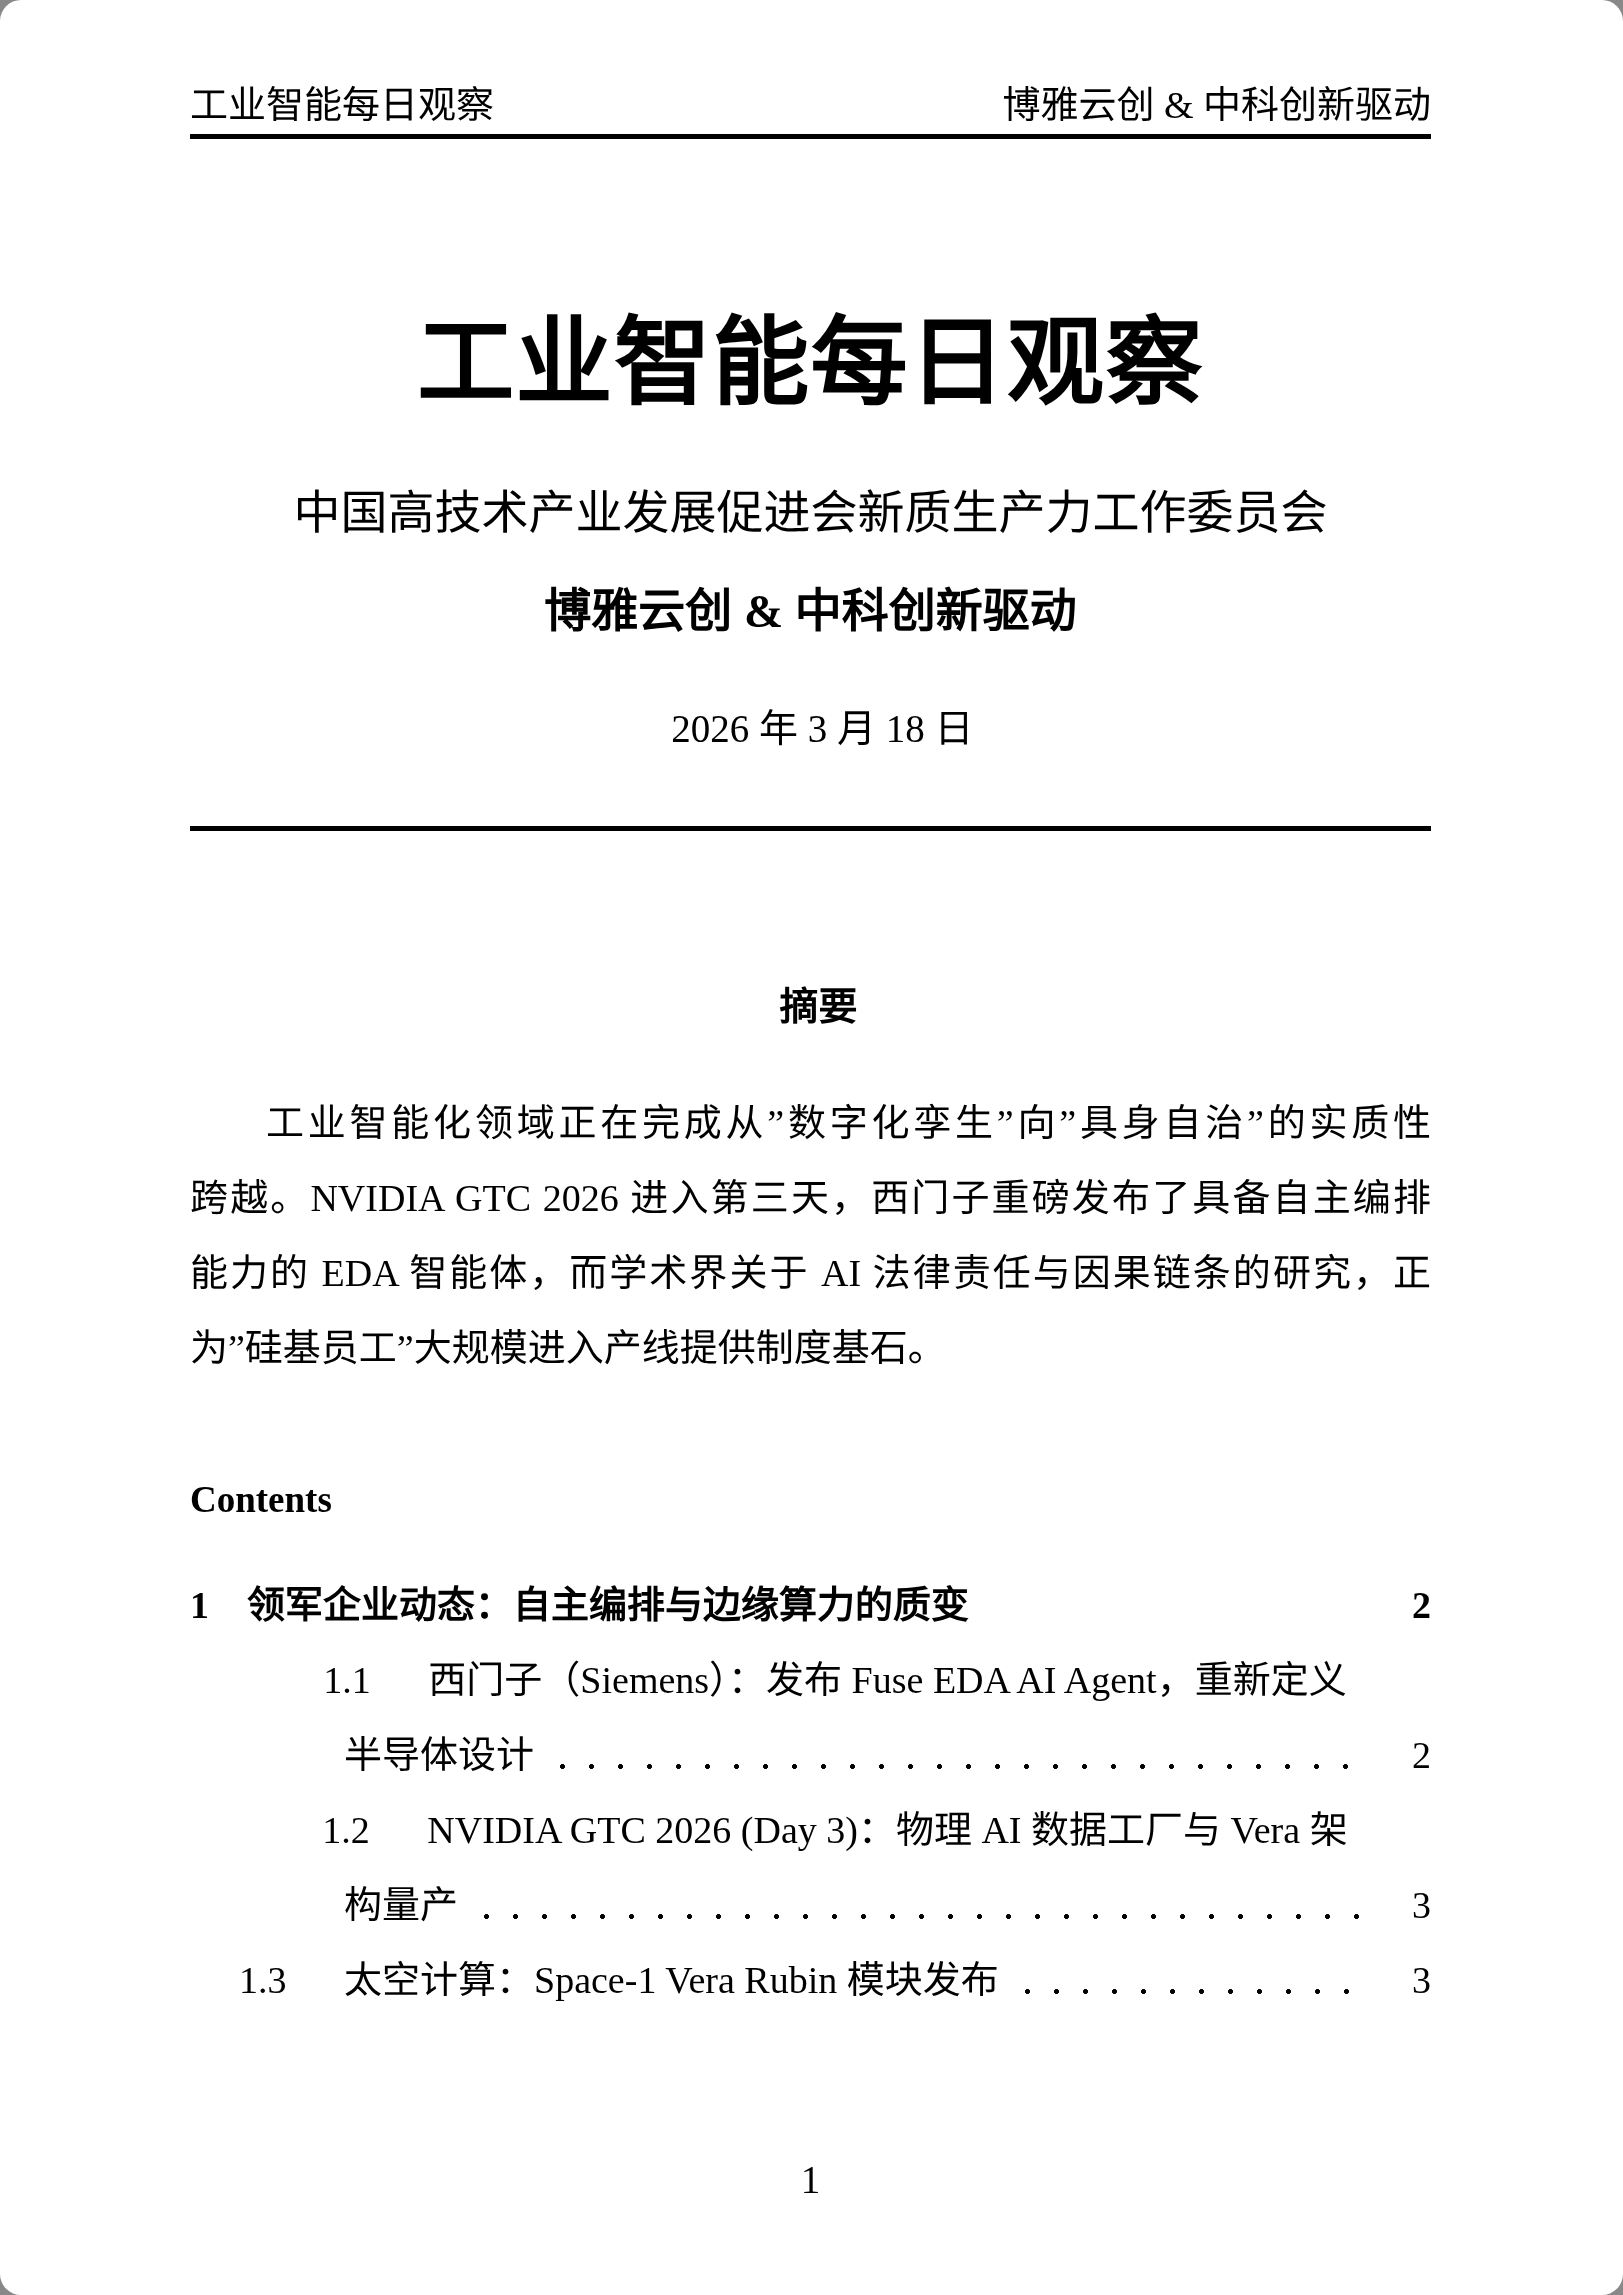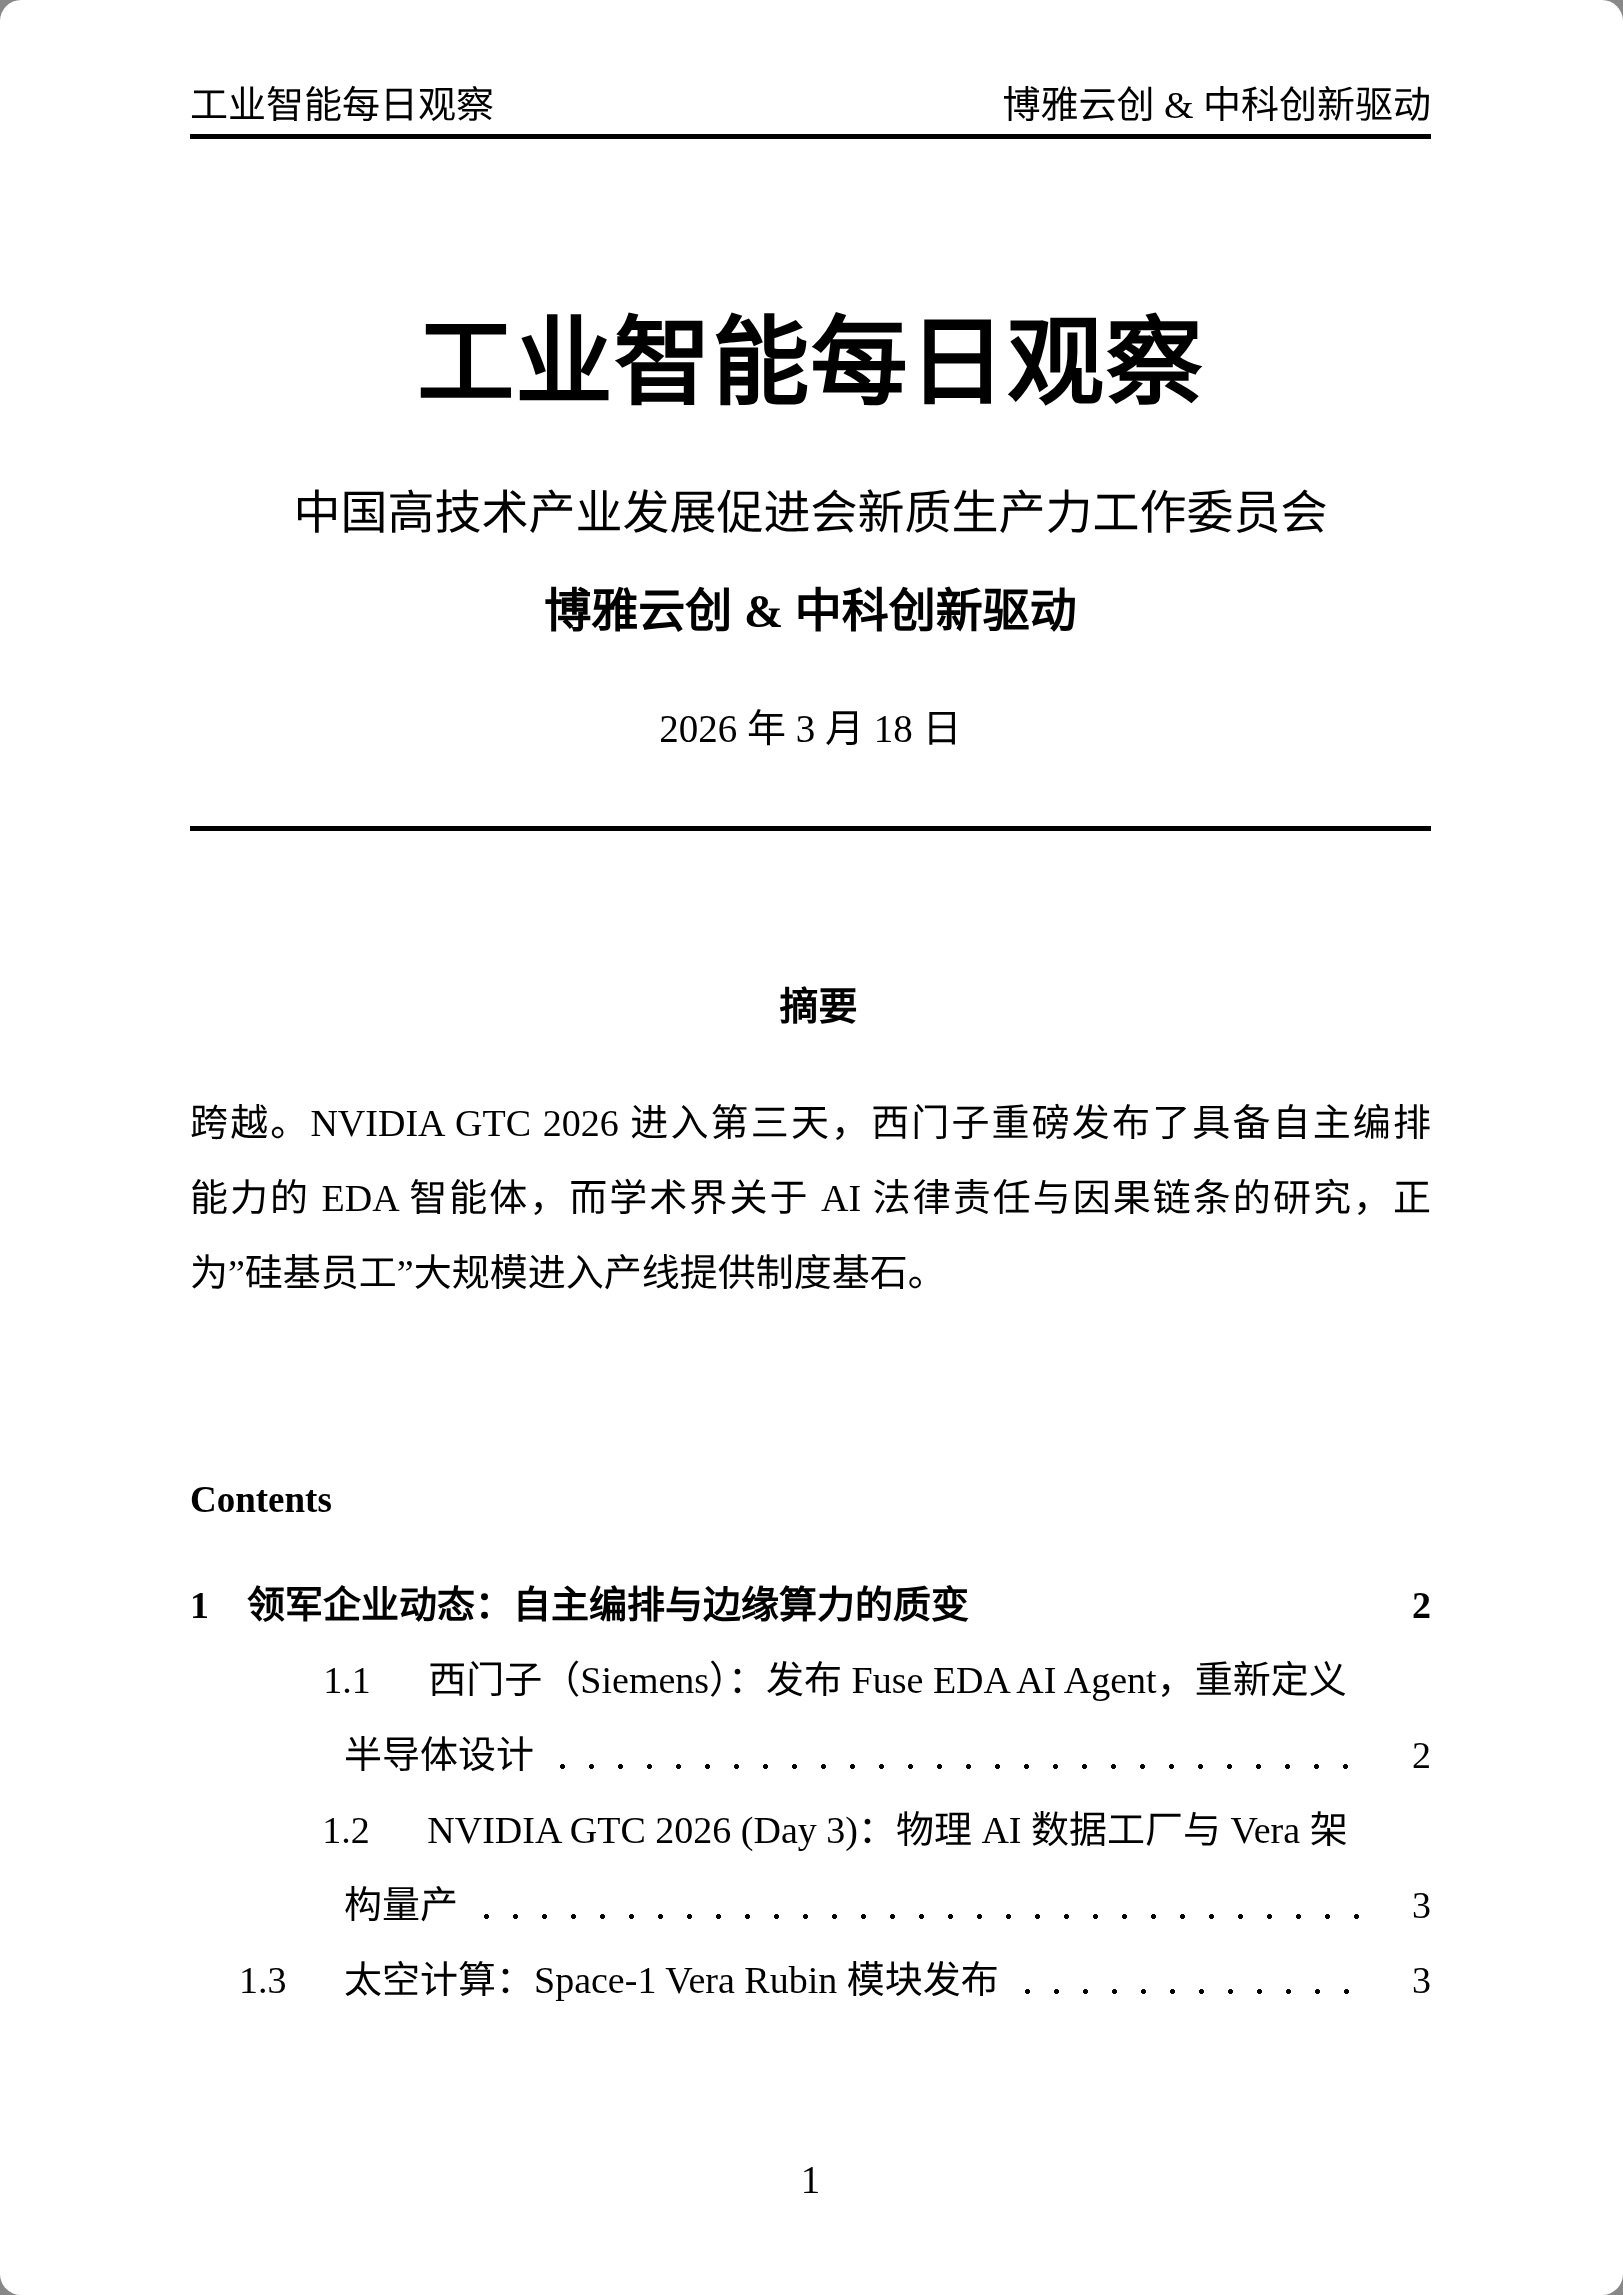--- a/index.html
+++ b/index.html
@@ -64,21 +64,21 @@
     left: 190px;
     width: 1241px;
     text-align: center;
     font-size: 47px;
     line-height: 54px;
     font-weight: bold;
   }
   .doc-date {
     position: absolute;
     top: 707px;
-    left: 190px;
+    left: 202px;
     width: 1241px;
     text-align: center;
     font-size: 39px;
     line-height: 43px;
   }
   .title-rule {
     position: absolute;
     top: 826px;
     left: 190px;
     width: 1241px;
@@ -200,20 +200,21 @@
   <div class="header-rule"></div>
 
   <div class="doc-title">工业智能每日观察</div>
   <div class="doc-subtitle">中国高技术产业发展促进会新质生产力工作委员会</div>
   <div class="doc-authors">博雅云创 &amp; 中科创新驱动</div>
   <div class="doc-date">2026 年 3 月 18 日</div>
   <div class="title-rule"></div>
 
   <div class="abstract-heading">摘要</div>
   <div class="abstract-body">
+    <div class="abstract-line first">工业智能化领域正在完成从”数字化孪生”向”具身自治”的实质性</div>
     <div class="abstract-line">跨越。NVIDIA GTC 2026 进入第三天，西门子重磅发布了具备自主编排</div>
     <div class="abstract-line">能力的 EDA 智能体，而学术界关于 AI 法律责任与因果链条的研究，正</div>
     <div class="abstract-line last">为”硅基员工”大规模进入产线提供制度基石。</div>
   </div>
 
   <div class="contents-heading">Contents</div>
 
   <div class="toc">
 
     <div class="toc-row section">

